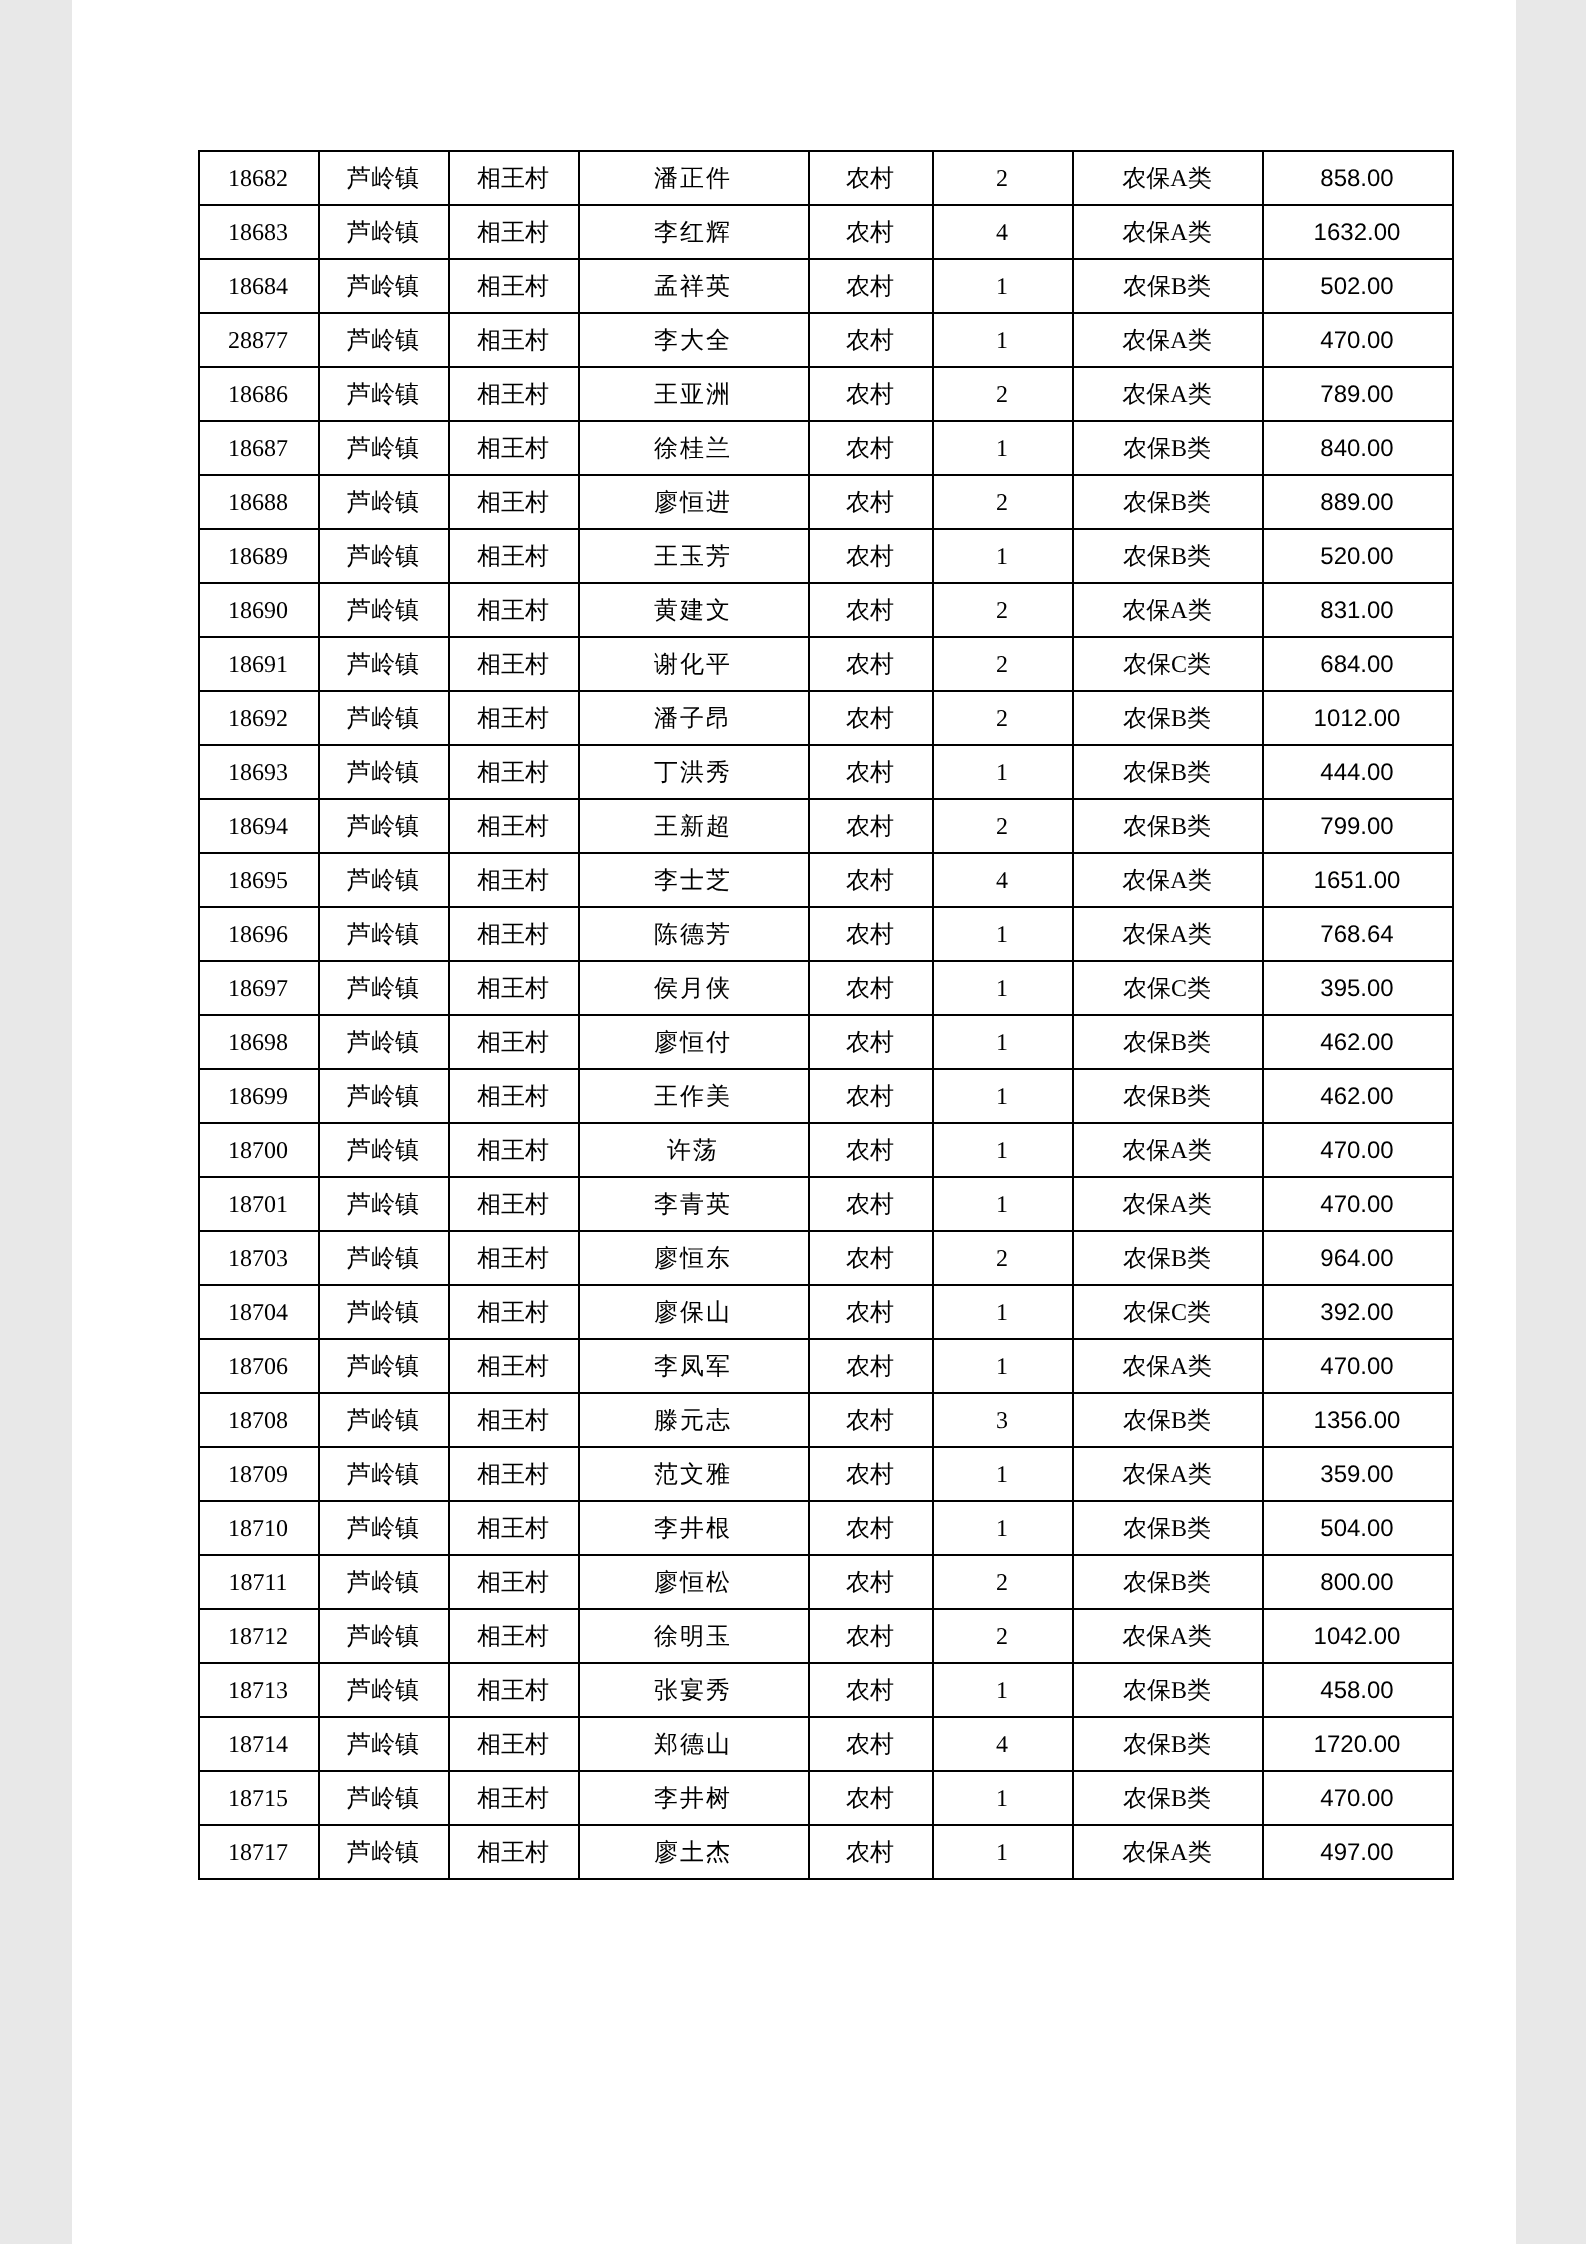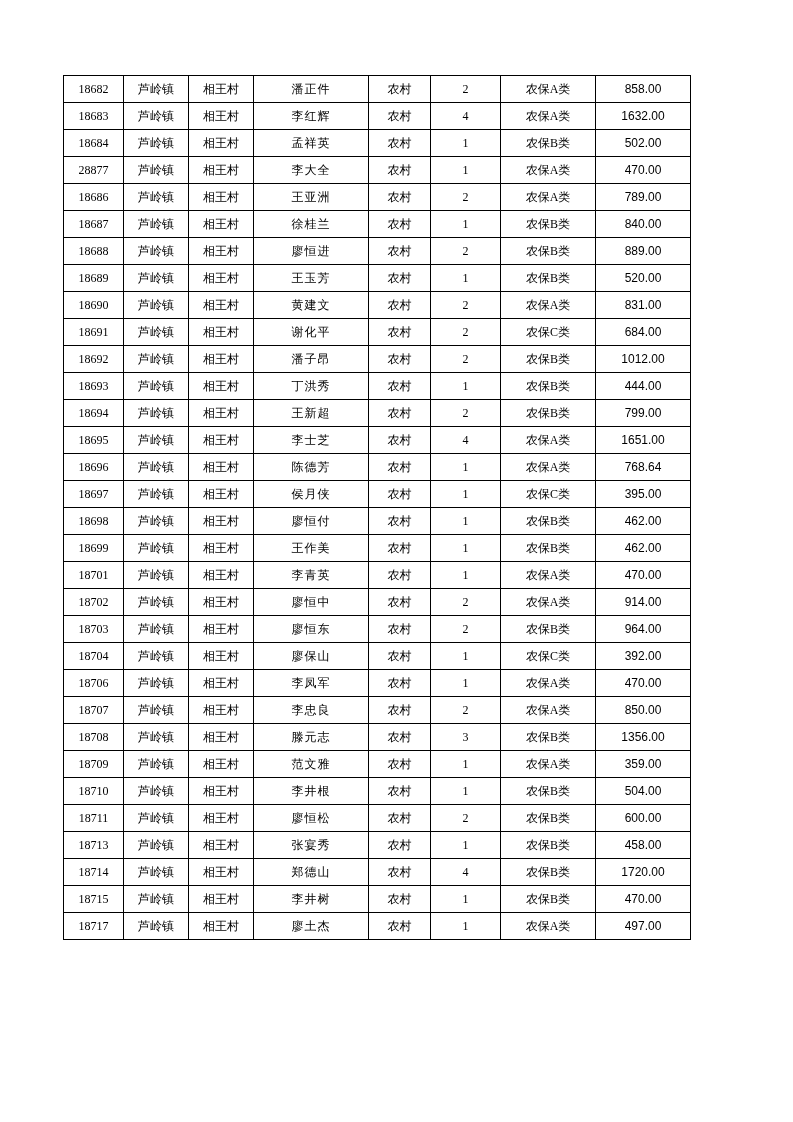--- a/index.html
+++ b/index.html
@@ -6,21 +6,21 @@
     html, body {
       margin: 0;
       padding: 0;
     }
     body {
       background: #e8e8e8;
       font-family: "Liberation Serif", "DejaVu Serif", serif;
     }
     .page {
       position: relative;
-      width: 793px;
+      width: 722px;
       height: 1122px;
       background: #ffffff;
       overflow: hidden;
       margin: 0 auto;
     }
     table.data-table {
       position: absolute;
       left: 63px;
       top: 75px;
       width: 627px;
@@ -236,38 +236,38 @@
           <td class="cell-id">18699</td>
           <td class="cell-town">芦岭镇</td>
           <td class="cell-village">相王村</td>
           <td class="cell-name">王作美</td>
           <td class="cell-type">农村</td>
           <td class="cell-count">1</td>
           <td class="cell-category">农保B类</td>
           <td class="cell-amount">462.00</td>
         </tr>
         <tr>
+          <td class="cell-id">18700</td>
+          <td class="cell-town">芦岭镇</td>
+          <td class="cell-village">相王村</td>
+          <td class="cell-name">许荡</td>
+          <td class="cell-type">农村</td>
+          <td class="cell-count">1</td>
+          <td class="cell-category">农保A类</td>
+          <td class="cell-amount">470.00</td>
+        </tr>
+        <tr>
           <td class="cell-id">18701</td>
           <td class="cell-town">芦岭镇</td>
           <td class="cell-village">相王村</td>
           <td class="cell-name">李青英</td>
           <td class="cell-type">农村</td>
           <td class="cell-count">1</td>
           <td class="cell-category">农保A类</td>
           <td class="cell-amount">470.00</td>
-        </tr>
-        <tr>
-          <td class="cell-id">18702</td>
-          <td class="cell-town">芦岭镇</td>
-          <td class="cell-village">相王村</td>
-          <td class="cell-name">廖恒中</td>
-          <td class="cell-type">农村</td>
-          <td class="cell-count">2</td>
-          <td class="cell-category">农保A类</td>
-          <td class="cell-amount">914.00</td>
         </tr>
         <tr>
           <td class="cell-id">18703</td>
           <td class="cell-town">芦岭镇</td>
           <td class="cell-village">相王村</td>
           <td class="cell-name">廖恒东</td>
           <td class="cell-type">农村</td>
           <td class="cell-count">2</td>
           <td class="cell-category">农保B类</td>
           <td class="cell-amount">964.00</td>
@@ -286,30 +286,20 @@
           <td class="cell-id">18706</td>
           <td class="cell-town">芦岭镇</td>
           <td class="cell-village">相王村</td>
           <td class="cell-name">李凤军</td>
           <td class="cell-type">农村</td>
           <td class="cell-count">1</td>
           <td class="cell-category">农保A类</td>
           <td class="cell-amount">470.00</td>
         </tr>
         <tr>
-          <td class="cell-id">18707</td>
-          <td class="cell-town">芦岭镇</td>
-          <td class="cell-village">相王村</td>
-          <td class="cell-name">李忠良</td>
-          <td class="cell-type">农村</td>
-          <td class="cell-count">2</td>
-          <td class="cell-category">农保A类</td>
-          <td class="cell-amount">850.00</td>
-        </tr>
-        <tr>
           <td class="cell-id">18708</td>
           <td class="cell-town">芦岭镇</td>
           <td class="cell-village">相王村</td>
           <td class="cell-name">滕元志</td>
           <td class="cell-type">农村</td>
           <td class="cell-count">3</td>
           <td class="cell-category">农保B类</td>
           <td class="cell-amount">1356.00</td>
         </tr>
         <tr>
@@ -333,21 +323,31 @@
           <td class="cell-amount">504.00</td>
         </tr>
         <tr>
           <td class="cell-id">18711</td>
           <td class="cell-town">芦岭镇</td>
           <td class="cell-village">相王村</td>
           <td class="cell-name">廖恒松</td>
           <td class="cell-type">农村</td>
           <td class="cell-count">2</td>
           <td class="cell-category">农保B类</td>
-          <td class="cell-amount">600.00</td>
+          <td class="cell-amount">800.00</td>
+        </tr>
+        <tr>
+          <td class="cell-id">18712</td>
+          <td class="cell-town">芦岭镇</td>
+          <td class="cell-village">相王村</td>
+          <td class="cell-name">徐明玉</td>
+          <td class="cell-type">农村</td>
+          <td class="cell-count">2</td>
+          <td class="cell-category">农保A类</td>
+          <td class="cell-amount">1042.00</td>
         </tr>
         <tr>
           <td class="cell-id">18713</td>
           <td class="cell-town">芦岭镇</td>
           <td class="cell-village">相王村</td>
           <td class="cell-name">张宴秀</td>
           <td class="cell-type">农村</td>
           <td class="cell-count">1</td>
           <td class="cell-category">农保B类</td>
           <td class="cell-amount">458.00</td>

